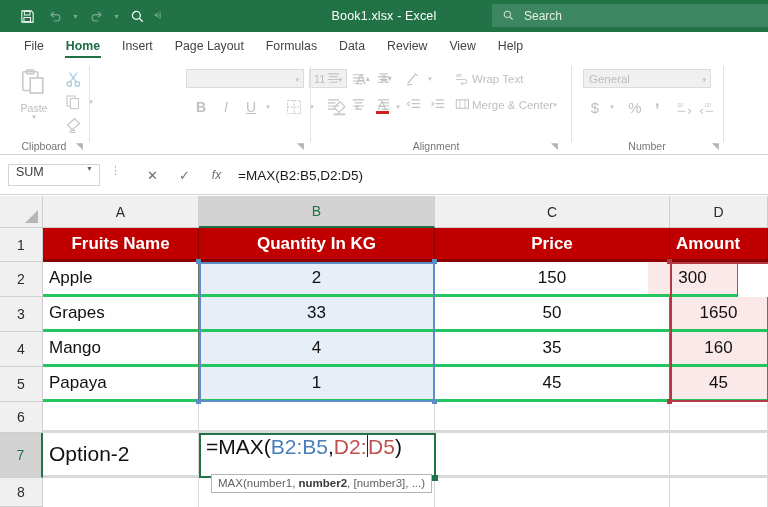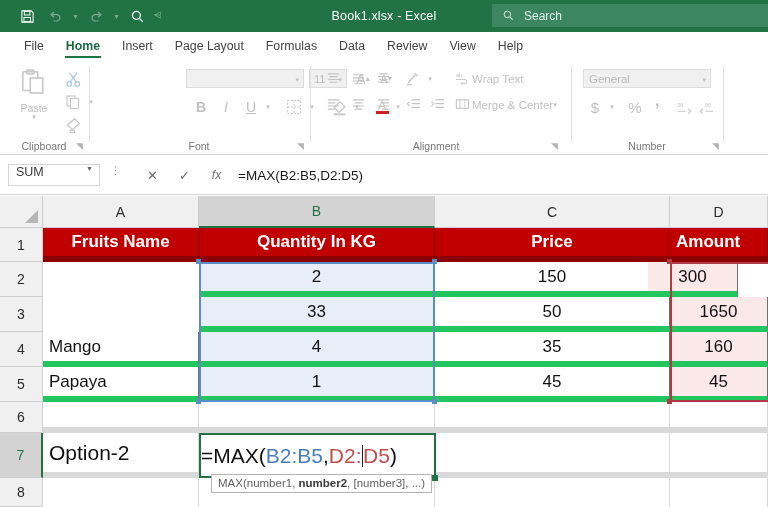--- a/index.html
+++ b/index.html
@@ -140,21 +140,21 @@
   }
   .colhead.sel { background: #d3d3d3; color: #217346; border-bottom: 2px solid #217346; }
   .rowhead {
     position: absolute; left: 0; width: 43px; background: #f0f0f0;
     border-right: 1px solid #cfcfcf; border-bottom: 1px solid #cfcfcf;
     display: flex; align-items: center; justify-content: center;
     font-size: 14px; color: #2b2b2b;
   }
   .rowhead.sel { background: #d3d3d3; color: #217346; border-right: 2px solid #217346; }
   .cell {
-    position: absolute; border-right: 1px solid #6f6f6f; border-bottom: 6px solid #22c55e;
+    position: absolute; border-right: 1px solid #6f6f6f; border-bottom: 3px solid #22c55e;
     display: flex; align-items: center; font-size: 17px; color: #111111;
     overflow: hidden; white-space: nowrap;
   }
   .cell.hdr {
     background: #c00000; color: #ffffff; font-weight: bold; font-size: 17px;
     justify-content: center; border-right-color: #8d0000; border-bottom-color: #8d0000;
   }
   .cell.ctr { justify-content: center; }
   .cell.lft { padding-left: 6px; }
   .cell.blue { background: #e8eef8; }
@@ -165,22 +165,22 @@
   .sel-rect { position: absolute; pointer-events: none; }
   .sel-rect.blue { border: 2px solid #5b8dc6; }
   .sel-rect.red  { border: 2px solid #b23a45; }
   .handle { position: absolute; width: 5px; height: 5px; }
   .handle.blue { background: #5b8dc6; }
   .handle.red  { background: #b23a45; }
 
   
   .editcell {
     position: absolute; border: 2px solid #217346; background: #ffffff;
-    display: flex; align-items: center; font-size: 21px; color: #111111;
-    padding-left: 0; white-space: nowrap; z-index: 6;
+    display: flex; align-items: flex-start; font-size: 21px; color: #111111;
+    padding-left: 5px; white-space: nowrap; z-index: 6;
   }
   .editcell .ref-b { color: #4a7ebb; }
   .editcell .ref-d { color: #c0504d; }
   .caretbar {
     display: inline-block; width: 1.5px; height: 22px; background: #222222;
     vertical-align: middle; margin: 0 0px;
   }
   .fill-handle {
     position: absolute; width: 6px; height: 6px; background: #217346; z-index: 7;
   }
@@ -311,21 +311,20 @@
       <div class="ico" style="left:215px;top:36px;width:14px;height:22px;font-size:7px;">▾</div>
       <div class="ico" style="left:237px;top:36px;width:24px;height:22px;">
         <svg width="17" height="17" viewBox="0 0 16 16">
             <path d="M3 8 8.4 2.6l4.6 4.6-5.4 5.4z" fill="none" stroke="#c8c8c8" stroke-width="1.2"></path>
             <rect x="2.5" y="13.4" width="11" height="2" fill="#cccccc"></rect>
           </svg>
       </div>
       <div class="ico" style="left:260px;top:36px;width:14px;height:22px;font-size:7px;">▾</div>
       <div class="ico" style="left:281px;top:36px;width:22px;height:22px;font-size:13px;flex-direction:column;line-height:11px;">A<span style="display:block;width:13px;height:3px;background:#cc2222;"></span></div>
       <div class="ico" style="left:301px;top:36px;width:14px;height:22px;font-size:7px;">▾</div>
-      <div class="glabel">Font</div>
       <div class="dlaunch" style="right:4px;">◥</div>
     </div>
     <div class="gsep" style="left:310px;"></div>
 
     <div class="rgroup" style="left:312px;width:248px;">
       <div class="ico" style="left:10px;top:8px;width:22px;height:21px;">
         <svg width="15" height="15" viewBox="0 0 16 16">
             <path d="M2 3h12M3.6 6h8.8M2 9h12M3.6 12h8.8" stroke="#c3c3c3" stroke-width="1.2"></path>
           </svg>
       </div>
@@ -453,24 +452,26 @@
     <div class="rowhead" style="top:171px;height:35px;">5</div>
     <div class="rowhead" style="top:206px;height:31px;">6</div>
     <div class="rowhead sel" style="top:237px;height:45px;">7</div>
     <div class="rowhead" style="top:282px;height:29px;">8</div>
 
     <div class="cell hdr" style="left:43px;top:32px;width:156px;height:34px;">Fruits Name</div>
     <div class="cell hdr" style="left:435px;top:32px;width:235px;height:34px;">Price</div>
     <div class="cell hdr" style="left:199px;top:32px;width:236px;height:34px;">Quantity In KG</div>
     <div class="cell hdr" style="left:670px;top:32px;width:98px;height:34px;justify-content:flex-start;padding-left:6px;">Amount</div>
 
+    <div class="cell lft" style="left:43px;top:66px;width:156px;height:35px;">Apple</div>
     <div class="cell ctr blue" style="left:199px;top:66px;width:236px;height:35px;">2</div>
     <div class="cell ctr" style="left:435px;top:66px;width:235px;height:35px;">150</div>
     <div class="cell ctr pink" style="left:648px;top:66px;width:90px;height:35px;">300</div>
 
+    <div class="cell lft" style="left:43px;top:101px;width:156px;height:35px;">Grapes</div>
     <div class="cell ctr blue" style="left:199px;top:101px;width:236px;height:35px;">33</div>
     <div class="cell ctr" style="left:435px;top:101px;width:235px;height:35px;">50</div>
     <div class="cell ctr pink" style="left:670px;top:101px;width:98px;height:35px;">1650</div>
 
     <div class="cell lft" style="left:43px;top:136px;width:156px;height:35px;">Mango</div>
     <div class="cell ctr blue" style="left:199px;top:136px;width:236px;height:35px;">4</div>
     <div class="cell ctr" style="left:435px;top:136px;width:235px;height:35px;">35</div>
     <div class="cell ctr pink" style="left:670px;top:136px;width:98px;height:35px;">160</div>
 
     <div class="cell lft" style="left:43px;top:171px;width:156px;height:35px;">Papaya</div>

